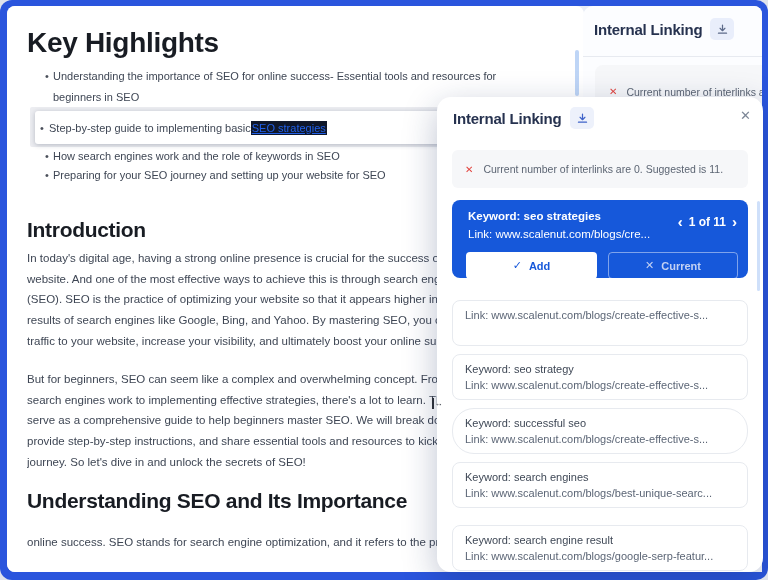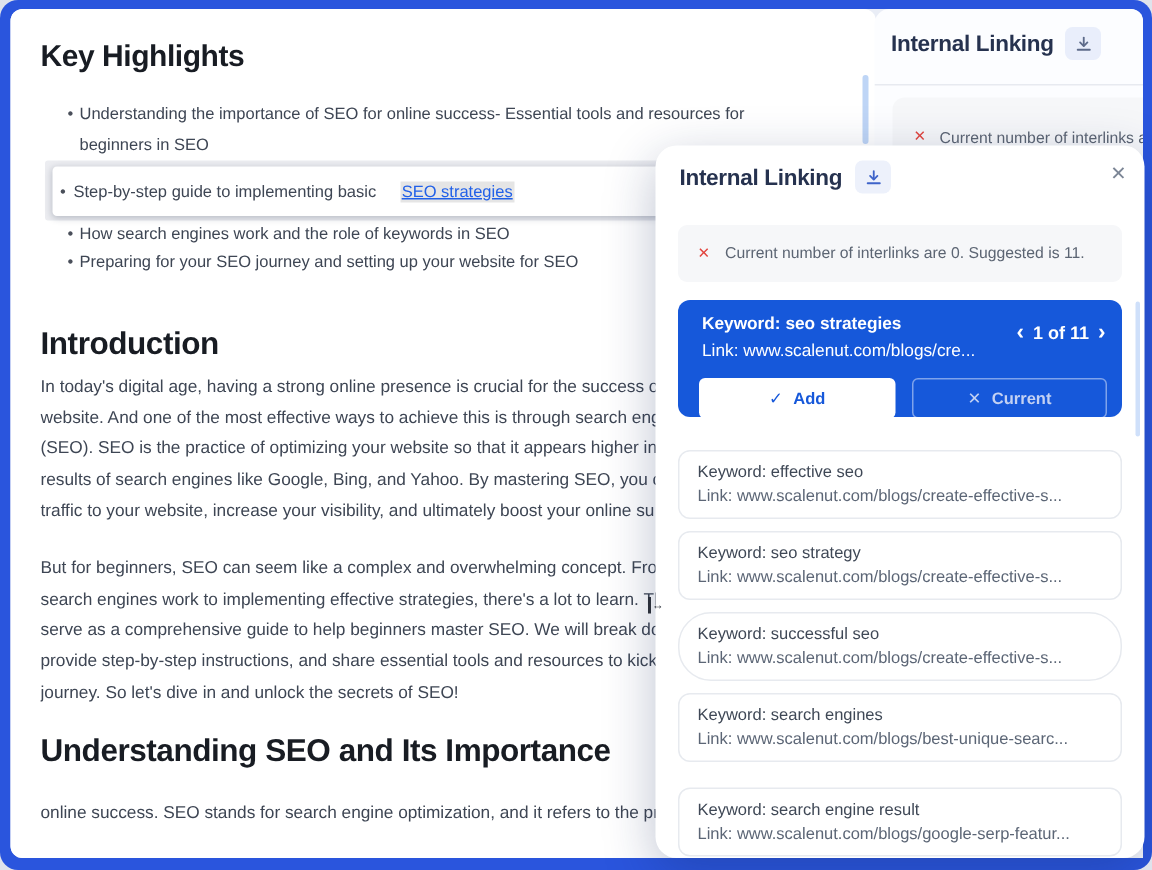--- a/index.html
+++ b/index.html
@@ -1,27 +1,27 @@
 <!DOCTYPE html>
 <html><head>
 <meta charset="utf-8">
 <style>
   html,body{margin:0;padding:0;background:#dfe3ec;font-family:"Liberation Sans","DejaVu Sans",sans-serif;}
   .stage{position:relative;width:768px;height:580px;background:#2a55dd;border-radius:12px;overflow:hidden;}
   .workspace{position:absolute;left:7px;top:6px;right:6px;bottom:8px;background:#e9edf6;border-radius:8px;}
   
   .doc{position:absolute;left:7px;top:6px;width:577px;height:566px;background:#ffffff;border-radius:8px;z-index:1;overflow:hidden;}
   .doc-scroll-thumb{position:absolute;left:568px;top:44px;width:4px;height:46px;background:#bed5f6;border-radius:2px;}
-  .h1{position:absolute;left:20px;top:21px;font-size:20px;font-weight:700;letter-spacing:-0.3px;color:#181c23;}
+  .h1{position:absolute;left:20px;top:21px;font-size:28px;font-weight:700;letter-spacing:-0.3px;color:#181c23;}
   .bullet-line{position:absolute;font-size:11px;color:#3e4654;white-space:nowrap;}
   .bullet-line .marker{display:inline-block;width:8px;color:#4a4f5a;}
   .ghost-row{position:absolute;left:23px;top:101px;width:414px;height:40px;background:#ecedf1;border-radius:2px;z-index:8;}
   .hl-card{position:absolute;left:28px;top:105px;width:418px;height:33px;background:#ffffff;border-radius:3px;box-shadow:0 1px 5px rgba(20,30,60,.25);z-index:9;display:flex;align-items:center;padding-left:5px;box-sizing:border-box;font-size:11px;color:#3e4654;white-space:nowrap;}
   .hl-card .marker{display:inline-block;width:9px;color:#4a4f5a;}
-  .hl-link{color:#2160e8;text-decoration:underline;background:#e5e5e5;padding:1px 1px;cursor:pointer;margin-left:16px;}
+  .hl-link{color:#2160e8;text-decoration:underline;background:#0f172a;padding:1px 1px;cursor:pointer;}
   .h2{position:absolute;left:20px;font-size:21px;font-weight:700;letter-spacing:-0.3px;color:#181c23;}
   .para{position:absolute;left:20px;width:413px;overflow:hidden;}
   .para .ln{font-size:11.5px;line-height:20.7px;color:#3e4654;white-space:nowrap;overflow:hidden;}
   
   .side-panel{position:absolute;left:583px;top:6px;width:179px;height:566px;background:#fcfdff;border-radius:10px 8px 0 0;z-index:5;overflow:hidden;}
   .side-panel .hdr{position:absolute;left:11px;top:12px;display:flex;align-items:center;gap:8px;}
   .panel-title{font-size:15px;font-weight:700;letter-spacing:-0.2px;color:#26324f;white-space:nowrap;}
   .dl-box{width:24px;height:22px;background:#e9eefb;border-radius:5px;display:flex;align-items:center;justify-content:center;cursor:pointer;}
   .side-divider{position:absolute;left:0;top:50px;width:100%;height:1px;background:#e7eaf0;}
   .side-alert{position:absolute;left:12px;top:59px;width:200px;height:56px;background:#f6f7f9;border-radius:8px;display:flex;align-items:flex-start;padding:21px 0 0 14px;box-sizing:border-box;gap:9px;overflow:hidden;}
@@ -153,21 +153,20 @@
         <span>Add</span>
       </div>
       <div class="btn-dismiss">
         <span>✕</span>
         <span>Current</span>
       </div>
     </div>
     <div class="modal-scroll-thumb"></div>
 
     <div class="sugg" style="top:203px;">
-      <div class="kw">Keyword: effective seo</div>
       <div class="lk">Link: www.scalenut.com/blogs/create-effective-s...</div>
     </div>
     <div class="sugg" style="top:257px;">
       <div class="kw">Keyword: seo strategy</div>
       <div class="lk">Link: www.scalenut.com/blogs/create-effective-s...</div>
     </div>
     <div class="sugg" style="top:311px;border-radius:22px;">
       <div class="kw">Keyword: successful seo</div>
       <div class="lk">Link: www.scalenut.com/blogs/create-effective-s...</div>
     </div>

